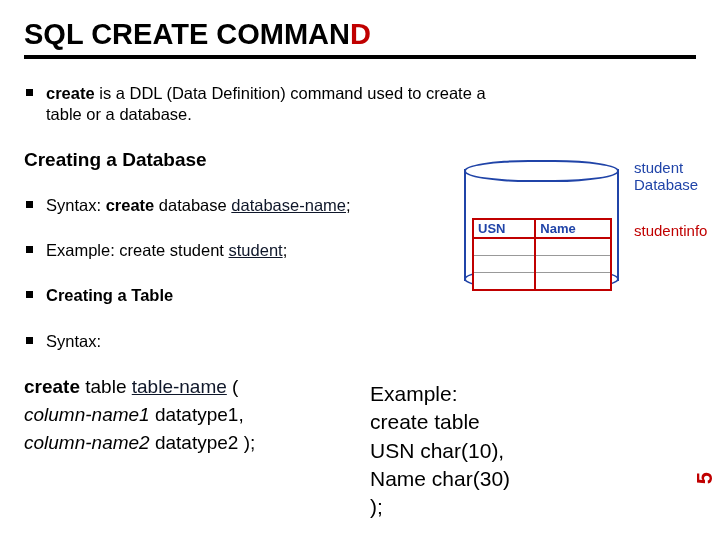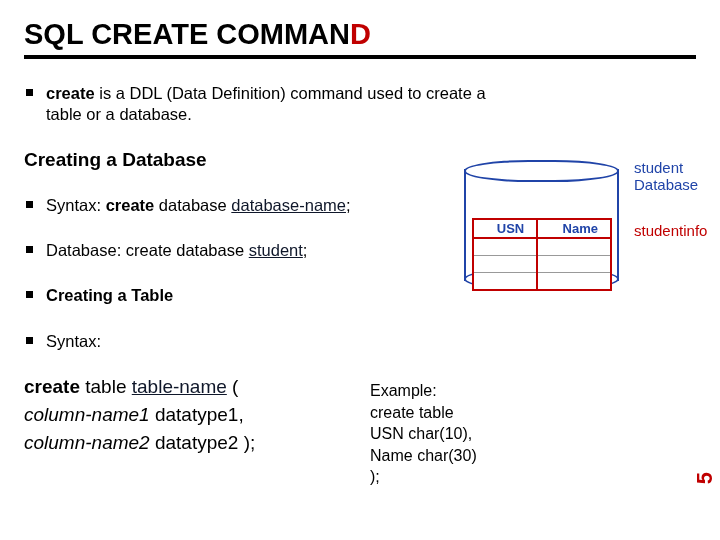--- a/index.html
+++ b/index.html
@@ -12,31 +12,31 @@
   .bul li{position:relative;padding-left:22px;margin:24px 0;font-size:16.5px;line-height:1.28}
   .bul li::before{content:"";position:absolute;left:2px;top:6px;width:7px;height:7px;background:#000}
   .bul li.wrap{width:440px}
   b{font-weight:bold}
   i{font-style:italic}
   .sub{margin:10px 0 4px 0;font-weight:bold;font-size:19px}
   .blue{color:#0f172a;text-decoration:underline}
   .redtxt{color:#c00000;text-decoration:underline}
   .syntax{font-size:19px;margin:6px 0}
   .leftcol{width:350px}
-  .example-box{position:absolute;left:370px;top:380px;font-size:16px;line-height:1.35}
+  .example-box{position:absolute;left:370px;top:380px;font-size:21px;line-height:1.35}
   .diagram{position:absolute;right:26px;top:142px;width:230px;font-family:Arial;font-size:15px}
   .cyl{position:relative;width:155px;height:130px;margin-top:18px}
   .cyl-body{position:absolute;top:9px;left:0;right:0;bottom:9px;border-left:2px solid #2044a8;border-right:2px solid #2044a8}
   .cyl-top{position:absolute;top:0;left:0;right:0;height:18px;border:2px solid #2044a8;border-radius:50%/60%;background:#fff}
   .cyl-bot{position:absolute;bottom:0;left:0;right:0;height:18px;border:2px solid #2044a8;border-radius:50%/60%;background:#fff}
   .dlabel{position:absolute;left:170px;top:0;width:80px;color:#2044a8;line-height:1.1}
   .dlabel .row{display:block}
   .redlabel{position:absolute;left:170px;top:62px;color:#c00000}
   .tbl{position:absolute;left:8px;top:58px;width:140px;border:2px solid #c00000;border-collapse:collapse;background:#fff}
-  .tbl th{border:2px solid #c00000;color:#2044a8;font-weight:bold;font-size:13px;padding:1px 12px;text-align:right;background:#fff}
+  .tbl th{border:2px solid #c00000;color:#2044a8;font-weight:bold;font-size:13px;padding:1px 4px;text-align:left;background:#fff}
   .tbl td{border-left:2px solid #c00000;border-right:2px solid #c00000;border-top:1px solid #999;height:14px}
   .pagenum{position:absolute;right:2px;bottom:6px;color:#c00000;font-weight:900;font-family:"Arial Black",Arial;font-size:22px;transform:rotate(-90deg);transform-origin:right bottom}
 </style>
 </head>
 <body>
 
 <div class="slide">
   <h1 class="title">
     <span>SQL CREATE COMMAN</span><span class="red">D</span>
   </h1>
@@ -48,21 +48,21 @@
     </li>
   </ul>
 
   <div class="sub">Creating a Database</div>
 
   <ul class="bul">
     <li>
       <span>Syntax: </span><b>create</b><span> database </span><span class="blue">database-name</span><span>;</span>
     </li>
     <li>
-      <span>Database: create database </span><span class="blue">student</span><span>;</span>
+      <span>Example: create student </span><span class="blue">student</span><span>;</span>
     </li>
   </ul>
 
   <ul class="bul" style="margin-top:24px">
     <li><b>Creating a Table</b></li>
     <li>Syntax:</li>
   </ul>
 
   <div class="leftcol">
     <div class="syntax">

